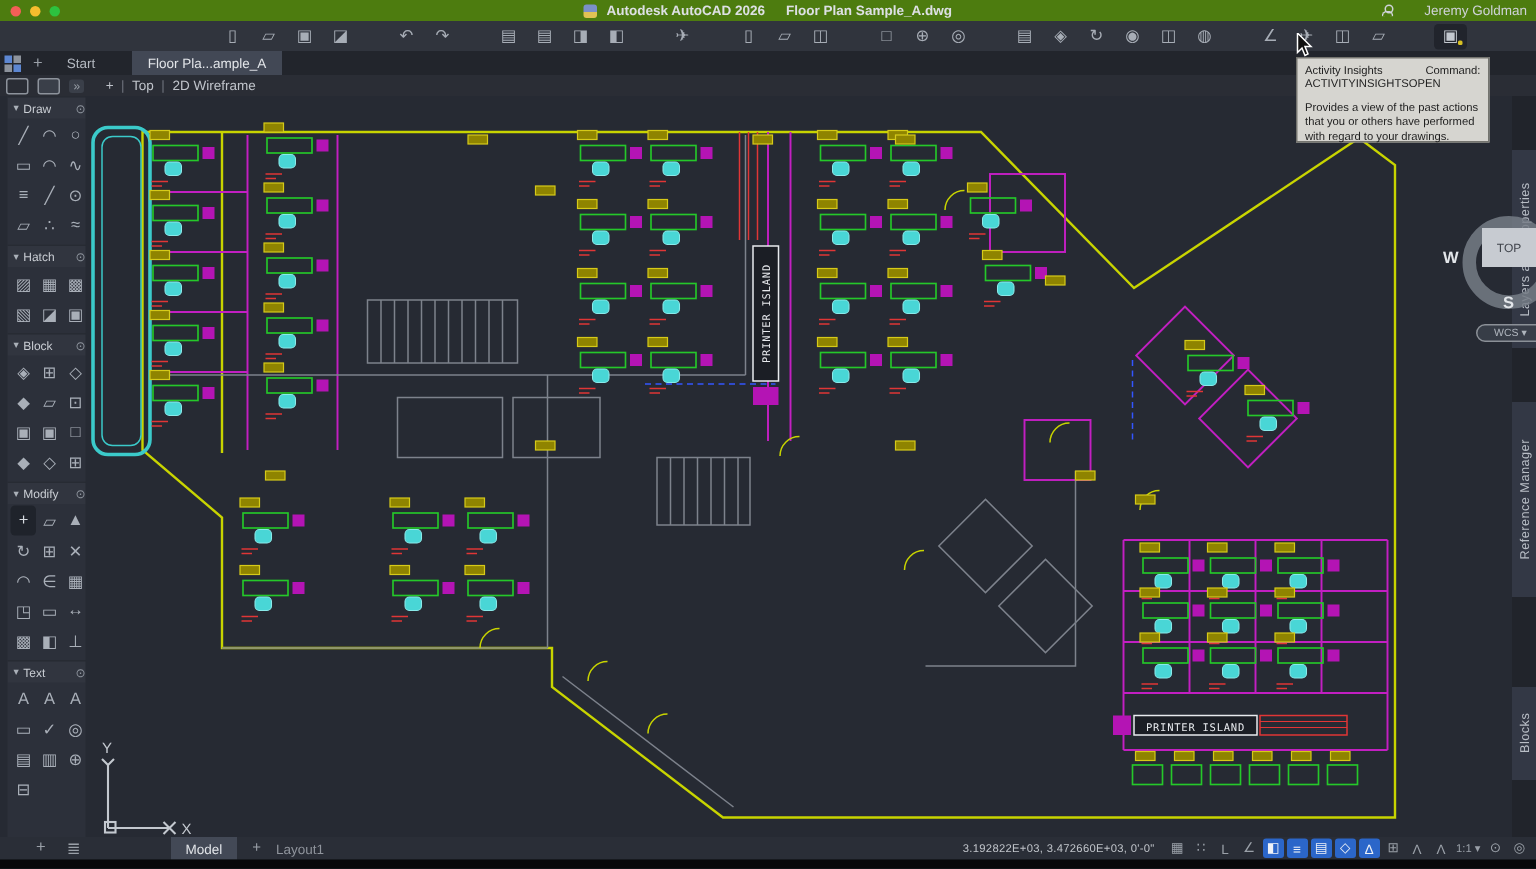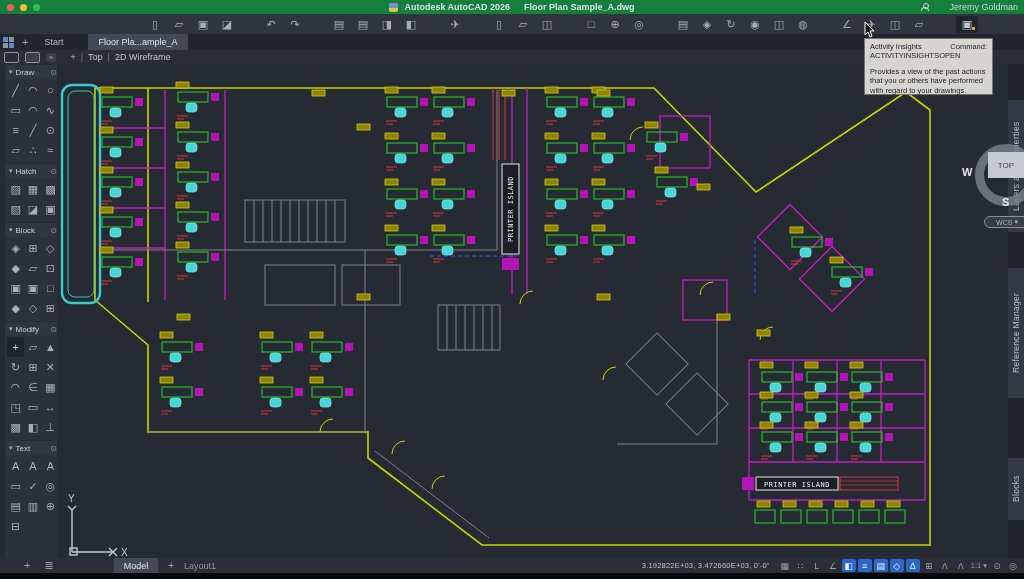--- a/index.html
+++ b/index.html
@@ -1,21 +1,21 @@
 <!DOCTYPE html>
 <html><head>
 <meta charset="utf-8">
 <style>
   * { margin:0; padding:0; box-sizing:border-box; }
   html,body { width:1024px; height:579px; overflow:hidden; background:#0b0c0f;
     font-family:"Liberation Sans","DejaVu Sans",sans-serif; }
   .app { position:relative; width:1024px; height:579px; background:#262a33; }
 
   
-  .titlebar{position:absolute;left:0;top:0;width:1024px;height:14px;background:#15803d;
+  .titlebar{position:absolute;left:0;top:0;width:1024px;height:14px;background:#4d7c0f;
     display:flex;align-items:center;font-size:9px;color:#d6d9dd;}
   .lights{display:flex;gap:6px;margin-left:7px;}
   .light{width:7px;height:7px;border-radius:50%;}
   .lr{background:#f35f57}.ly{background:#f6bd2e}.lg{background:#2dc23f}
   .title-center{position:absolute;left:0;right:0;display:flex;justify-content:center;align-items:center;gap:6px;pointer-events:none;}
   .doc-ico{width:9px;height:9px;border-radius:2px;background:linear-gradient(180deg,#7b90c9 55%,#e0c254 55%);}
   .title-app{font-weight:bold;color:#dde0e4;}
   .title-doc{font-weight:bold;color:#dde0e4;margin-left:8px;text-align:center;}
   .user-area{position:absolute;right:6px;top:0;height:14px;display:flex;align-items:center;gap:20px;color:#cfd3d8;}
   .person{width:8px;height:8px;position:relative;}

